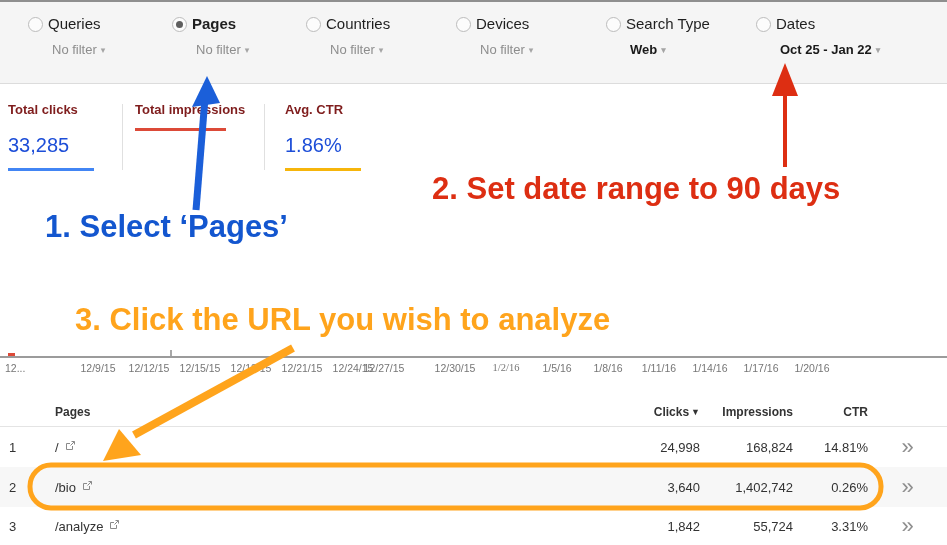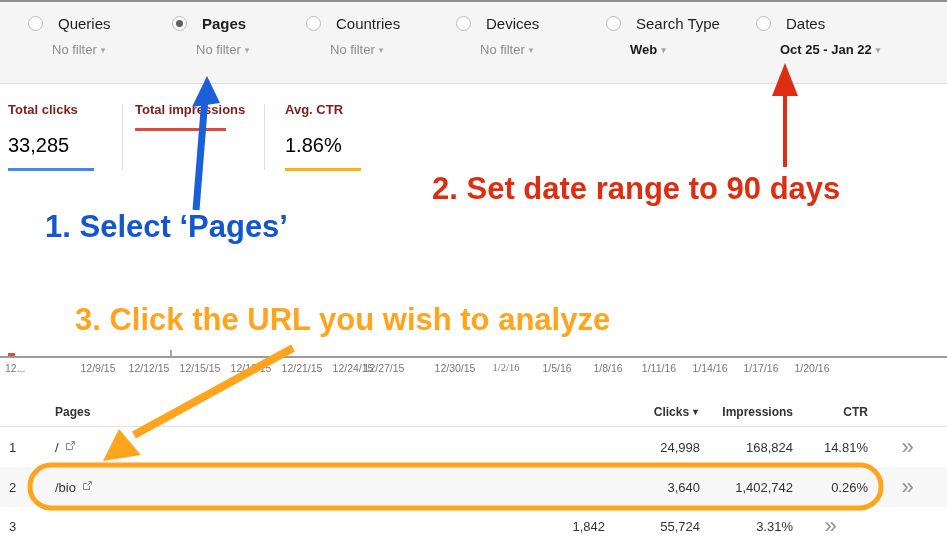--- a/index.html
+++ b/index.html
@@ -7,38 +7,38 @@
     width:947px;height:545px;position:relative;overflow:hidden;
     background:#ffffff;font-family:"Liberation Sans",sans-serif;
     -webkit-font-smoothing:antialiased;
   }
   
   .filter-bar{
     position:absolute;top:0;left:0;width:947px;height:84px;box-sizing:border-box;
     background:#f5f5f5;border-top:2px solid #8f8f8f;border-bottom:1px solid #dcdcdc;
   }
   .filter-group{position:absolute;top:13px;}
-  .fg-row{display:flex;align-items:center;gap:15px;cursor:pointer;}
+  .fg-row{display:flex;align-items:flex-end;gap:5px;cursor:pointer;}
   .radio{
     width:13px;height:13px;border-radius:50%;border:1px solid #bcbcbc;
     background:#fcfcfc;position:relative;flex:0 0 auto;
   }
   .selected .radio::after{
     content:"";position:absolute;left:3px;top:3px;right:3px;bottom:3px;
     border-radius:50%;background:#5f5f5f;
   }
   .fg-label{font-size:15px;color:#1f1f1f;}
   .selected .fg-label{font-weight:bold;}
   .fg-filter{margin:10px 0 0 24px;font-size:13px;color:#8d8d8d;cursor:pointer;white-space:nowrap;}
   .boldfilter .fg-filter{color:#1a1a1a;font-weight:bold;}
   .caret{font-size:9px;color:#a5a5a5;margin-left:4px;vertical-align:1px;}
   
   .metric{position:absolute;top:102px;}
   .metric-label{font-size:13px;font-weight:bold;color:#7f1d1d;}
-  .metric-value{font-size:20px;color:#000000;margin-top:17px;}
+  .metric-value{font-size:20px;color:#1d4ed8;margin-top:17px;}
   .metric-bar{height:3px;margin-top:11px;}
   .vdiv{position:absolute;top:104px;height:66px;width:1px;background:#e0e0e0;}
   
   .ann{position:absolute;font-weight:bold;font-size:31px;white-space:nowrap;pointer-events:none;}
   .overlay-svg{position:absolute;left:0;top:0;pointer-events:none;}
   
   .axis-line{position:absolute;left:0;top:356px;width:947px;height:2px;background:#9b9b9b;}
   .axis-reddash{position:absolute;left:8px;top:353px;width:7px;height:3px;background:#dc4a38;}
   .axis-tickmark{position:absolute;left:170px;top:350px;width:2px;height:6px;background:#a8a8a8;}
   .axis-labels{position:absolute;left:0;top:362px;width:947px;height:18px;}
@@ -199,20 +199,30 @@
         </span>
       </div>
     <div class="c-r">3,640</div>
     <div class="c-r">1,402,742</div>
     <div class="c-r">0.26%</div>
     <div class="c-ch"><span class="chev">»</span></div>
   </div>
 
   <div class="trow">
     <div class="c-num">3</div>
+    <div class="c-page">
+        <span class="pagelink">
+          <span>/analyze</span>
+          <svg class="ext-icon" width="11" height="11" viewBox="0 0 11 11">
+            <path d="M7.5 6v3.5H1.5V3.5H5" fill="none" stroke="#8a8a8a" stroke-width="1"></path>
+            <path d="M6.5 1.5h3v3" fill="none" stroke="#8a8a8a" stroke-width="1"></path>
+            <path d="M9.3 1.7L5.5 5.5" stroke="#8a8a8a" stroke-width="1"></path>
+          </svg>
+        </span>
+      </div>
     <div class="c-r">1,842</div>
     <div class="c-r">55,724</div>
     <div class="c-r">3.31%</div>
     <div class="c-ch"><span class="chev">»</span></div>
   </div>
 </div>
 
 <svg class="overlay-svg" width="947" height="545" viewBox="0 0 947 545">
 
   <g>

